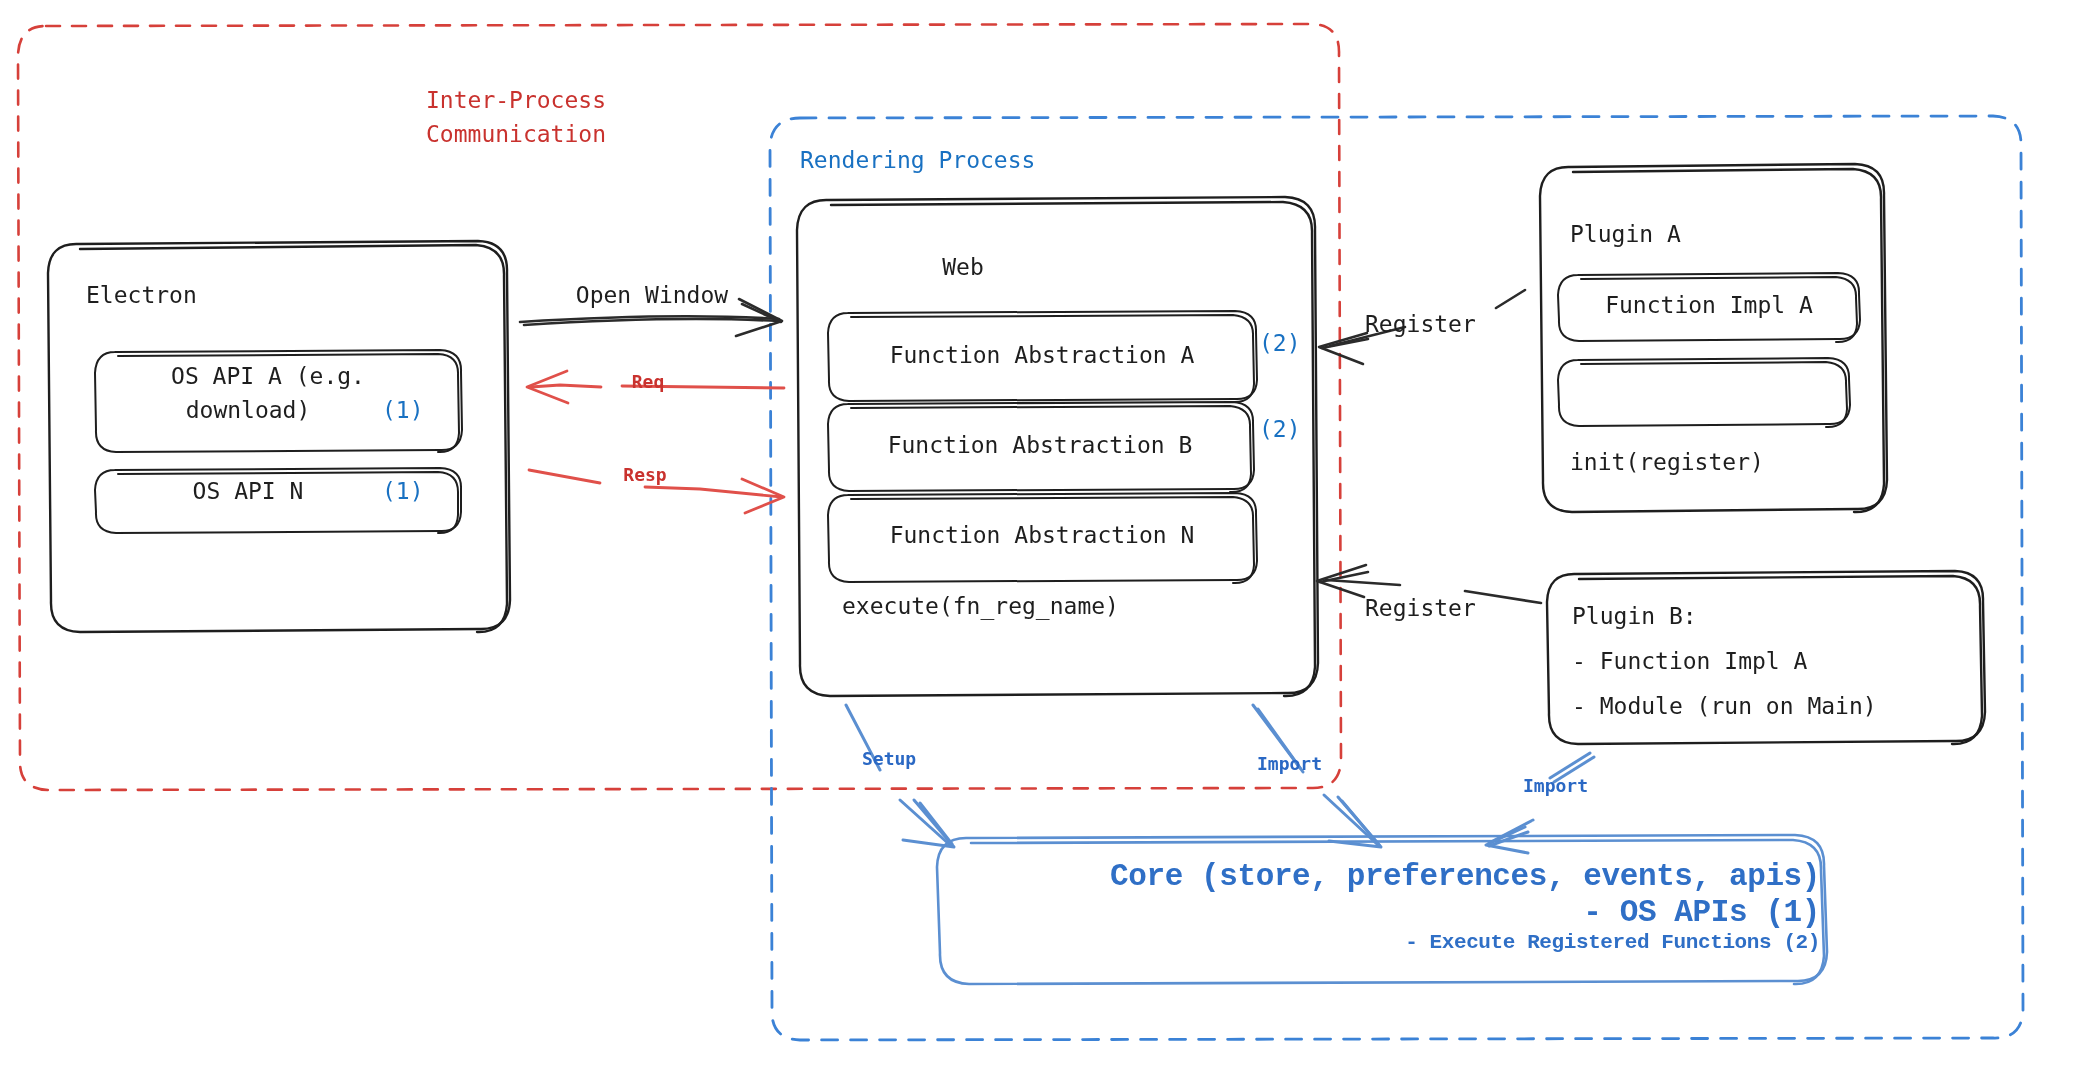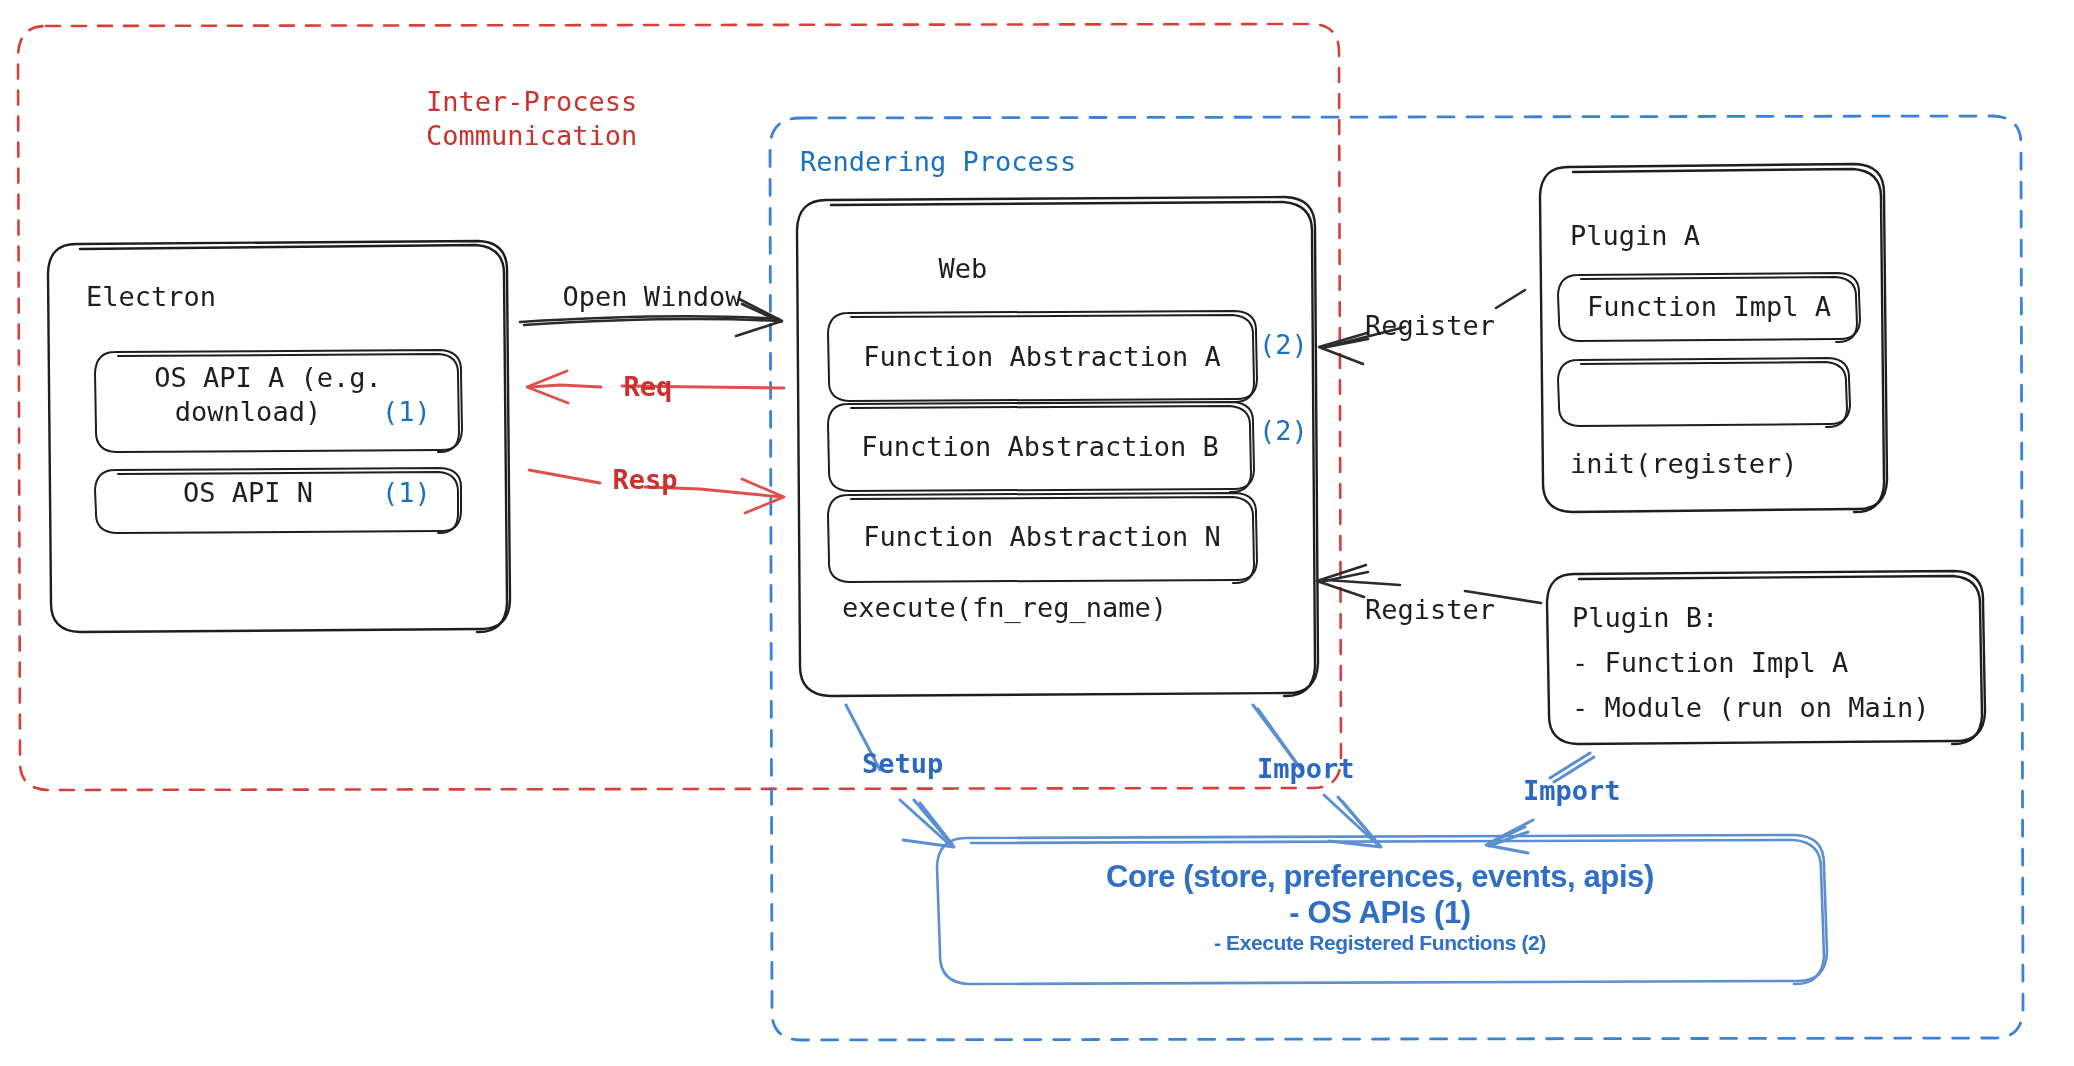--- a/index.html
+++ b/index.html
@@ -7,24 +7,24 @@
        font-family:"DejaVu Sans Mono","Liberation Mono",monospace;}
   #stage{position:relative;width:2074px;height:1066px;background:#fff;}
   svg.layer{position:absolute;left:0;top:0;width:2074px;height:1066px;}
   .txt{position:absolute;white-space:pre;line-height:1.22;
        font-family:"DejaVu Sans Mono","Liberation Mono",monospace;
        color:#1e1e1e;}
   .ctr{text-align:center;transform:translateX(-50%);}
   .red{color:#c9322e;}
   .blue{color:#1971c2;}
   .blu2{color:#2a68c4;}
-  .coreTxt{color:#2f6fc6;font-family:Liberation Sans, sans-serif;
-           font-weight:bold;letter-spacing:-0.4px;text-align:center;}
-  .lbl{font-size:27px;}
-  .lbl-b{font-size:27px;font-weight:bold;}
+  .coreTxt{color:#2f6fc6;font-family:Liberation Mono, monospace;
+           font-weight:bold;letter-spacing:-0.4px;text-align:right;}
+  .lbl{font-size:23px;}
+  .lbl-b{font-size:18px;font-weight:bold;}
 </style>
 </head>
 <body>
 
 <div id="stage">
 
   <svg class="layer" viewBox="0 0 2074 1066">
     <defs>
       <style>
         .sk      { fill:none; stroke:#1e1e1e; stroke-width:2.4; stroke-linecap:round; stroke-linejoin:round; }

